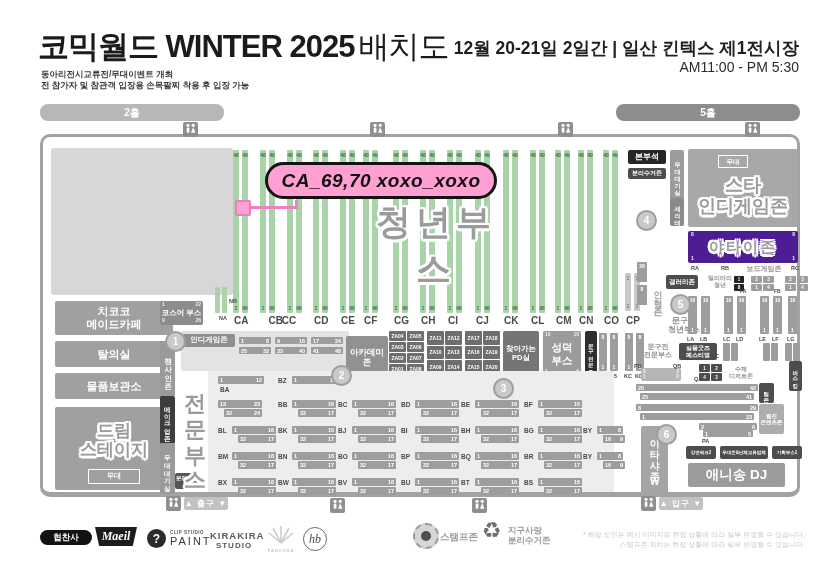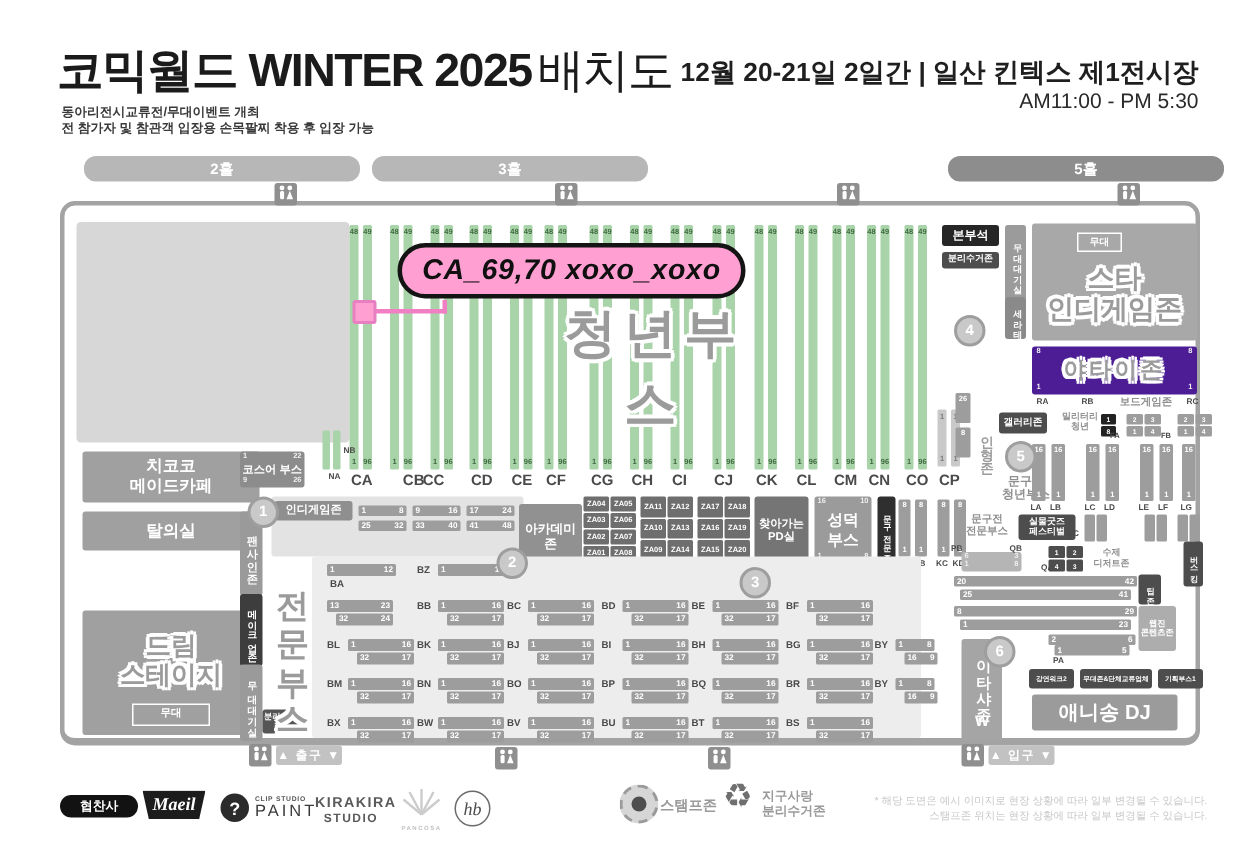--- a/index.html
+++ b/index.html
@@ -8,21 +8,21 @@
   .abs{position:absolute;}
   .pre{white-space:pre-line;}
   
   .title{font-size:31px;font-weight:800;letter-spacing:-1px;color:#1b1b1b;}
   .title .suffix{font-weight:400;margin-left:4px;}
   .sub{font-size:8.5px;font-weight:700;color:#3a3a3a;line-height:11px;}
   .datev{font-size:17.5px;font-weight:700;color:#1f1f1f;text-align:right;}
   .hours{font-size:14px;font-weight:500;color:#2a2a2a;text-align:right;}
   
   .pill{height:17px;border-radius:8px;display:flex;align-items:center;justify-content:center;
-        color:#fff;font-size:10px;font-weight:700;margin-left:16px;}
+        color:#fff;font-size:10px;font-weight:700;}
   
   .blk{background:#a0a0a0;color:#fff;display:flex;align-items:center;justify-content:center;
        text-align:center;border-radius:2px;font-weight:700;line-height:1.15;}
   .dark{background:#4d4d4d;} .black{background:#262626;}
   .vblk{writing-mode:vertical-rl;text-orientation:upright;letter-spacing:1px;padding:2px 0;}
   .bubble{color:#9b9b9b;font-weight:800;text-align:center;
     text-shadow:-2px -2px 0 #fff,2px -2px 0 #fff,-2px 2px 0 #fff,2px 2px 0 #fff,
                  0 -2.5px 0 #fff,0 2.5px 0 #fff,-2.5px 0 0 #fff,2.5px 0 0 #fff;}
   .vbubble{writing-mode:vertical-rl;text-orientation:upright;}
   .coin{border-radius:50%;background:#c9c9c9;border:2px solid #9e9e9e;color:#fff;
@@ -180,20 +180,21 @@
       <div class="abs lbl" style="left: 186px; top: 161px; width: 12px; font-size: 5.5px;">NB</div>
       <div class="abs lbl" style="left: 176px; top: 178px; width: 12px; font-size: 5.5px;">NA</div>
       <div class="abs bubble" style="left: 318px; top: 62px; width: 150px; height: 42px; font-size: 35px; letter-spacing: 5px;">청년부스</div>
       <div class="abs callout" style="left: 222px; top: 25px; width: 226px; height: 31px; font-size: 19px;">CA_69,70 xoxo_xoxo</div>
       <div class="abs " style="left: 252px; top: 63px; width: 3px; height: 9px; background: rgb(241, 127, 196);"></div>
       <div class="abs " style="left: 205px; top: 69px; width: 50px; height: 3px; background: rgb(241, 127, 196);"></div>
       <div class="abs " style="left: 192px; top: 63px; width: 12px; height: 12px; background: rgb(255, 159, 210); border: 2px solid rgb(232, 127, 192); border-radius: 2px;"></div>
       <div class="abs blk pre" style="left: 12px; top: 164px; width: 118px; height: 34px; font-size: 11px;">치코코
 메이드카페</div>
       <div class="abs blk" style="left: 12px; top: 204px; width: 118px; height: 26px; font-size: 11px;">탈의실</div>
+      <div class="abs blk" style="left: 12px; top: 236px; width: 118px; height: 26px; font-size: 11px;">물품보관소</div>
       <div class="abs blk" style="left: 12px; top: 270px; width: 118px; height: 83px; flex-direction: column;">
         <div class="abs bubble pre" style="left: 0px; top: 14px; width: 118px; font-size: 17px; position: absolute; line-height: 19px;">드림
 스테이지</div>
         <div class="abs " style="left: 33px; top: 62px; width: 50px; height: 13px; font-size: 7px; position: absolute; border: 1px solid rgb(255, 255, 255); color: rgb(255, 255, 255); display: flex; align-items: center; justify-content: center; font-weight: 700;">무대</div>
       </div>
       <div class="abs blk" style="left: 117px; top: 164px; width: 43px; height: 24px; font-size: 7.5px; background: rgb(140, 140, 140); position: absolute;">코스어 부스<div class="corner" style="left: 2px; top: 1px;">1</div><div class="corner" style="right: 2px; top: 1px;">22</div><div class="corner" style="left: 2px; bottom: 1px;">9</div><div class="corner" style="right: 2px; bottom: 1px;">26</div></div>
       <div class="abs blk vblk" style="left: 117px; top: 204px; width: 15px; height: 52px; font-size: 7.5px; background: rgb(154, 154, 154);">팬사인존</div>
       <div class="abs blk vblk" style="left: 117px; top: 259px; width: 15px; height: 44px; font-size: 6.5px; background: rgb(61, 61, 61);">메이크업존</div>
       <div class="abs blk vblk" style="left: 117px; top: 306px; width: 15px; height: 47px; font-size: 6.5px; background: rgb(154, 154, 154);">무대대기실</div>
       <div class="abs blk pre" style="left: 132px; top: 336px; width: 24px; height: 16px; font-size: 5.5px; background: rgb(85, 85, 85);">분리수거존</div>
@@ -694,21 +695,20 @@
       <div style="width:10px;height:10px;border-radius:50%;background:#4e4e4e;"></div>
     </div>
     <div class="abs" style="left:440px;top:531px;font-size:9.5px;font-weight:800;color:#9a9a9a;">스탬프존</div>
     <div class="abs" style="left:482px;top:518px;font-size:22px;color:#6f6f6f;">♻</div>
     <div class="abs pre" style="left:508px;top:525px;font-size:8.5px;font-weight:800;color:#9a9a9a;line-height:10px;">지구사랑
 분리수거존</div>
     <div class="abs note" style="right:30px;top:530px;width:260px;">* 해당 도면은 예시 이미지로 현장 상황에 따라 일부 변경될 수 있습니다.</div>
     <div class="abs note" style="right:30px;top:540px;width:260px;">스탬프존 위치는 현장 상황에 따라 일부 변경될 수 있습니다.</div>
   </div>
 <div class="abs pill" style="left: 40px; top: 104px; width: 184px; background: rgb(183, 183, 183); height: 17px;">2홀</div>
-    <div class="abs pill" style="left: 232px; top: 104px; width: 184px; background: rgb(183, 183, 183); height: 17px;">3홀</div>
     <div class="abs pill" style="left: 616px; top: 104px; width: 184px; background: rgb(141, 141, 141); height: 17px;">5홀</div>
     <div class="abs wc" style="left: 183px; top: 122px; width: 15px; height: 15px;">
       <svg width="15" height="15" viewBox="0 0 15 15">
         <circle cx="5" cy="3.3" r="1.6" fill="#fff"></circle>
         <rect x="3.7" y="5.4" width="2.7" height="5.4" rx="1" fill="#fff"></rect>
         <circle cx="10.2" cy="3.3" r="1.6" fill="#fff"></circle>
         <path d="M10.2 5.1 L12.4 10.8 L8 10.8 Z" fill="#fff"></path>
       </svg>
     </div>
     <div class="abs wc" style="left: 370px; top: 122px; width: 15px; height: 15px;">

